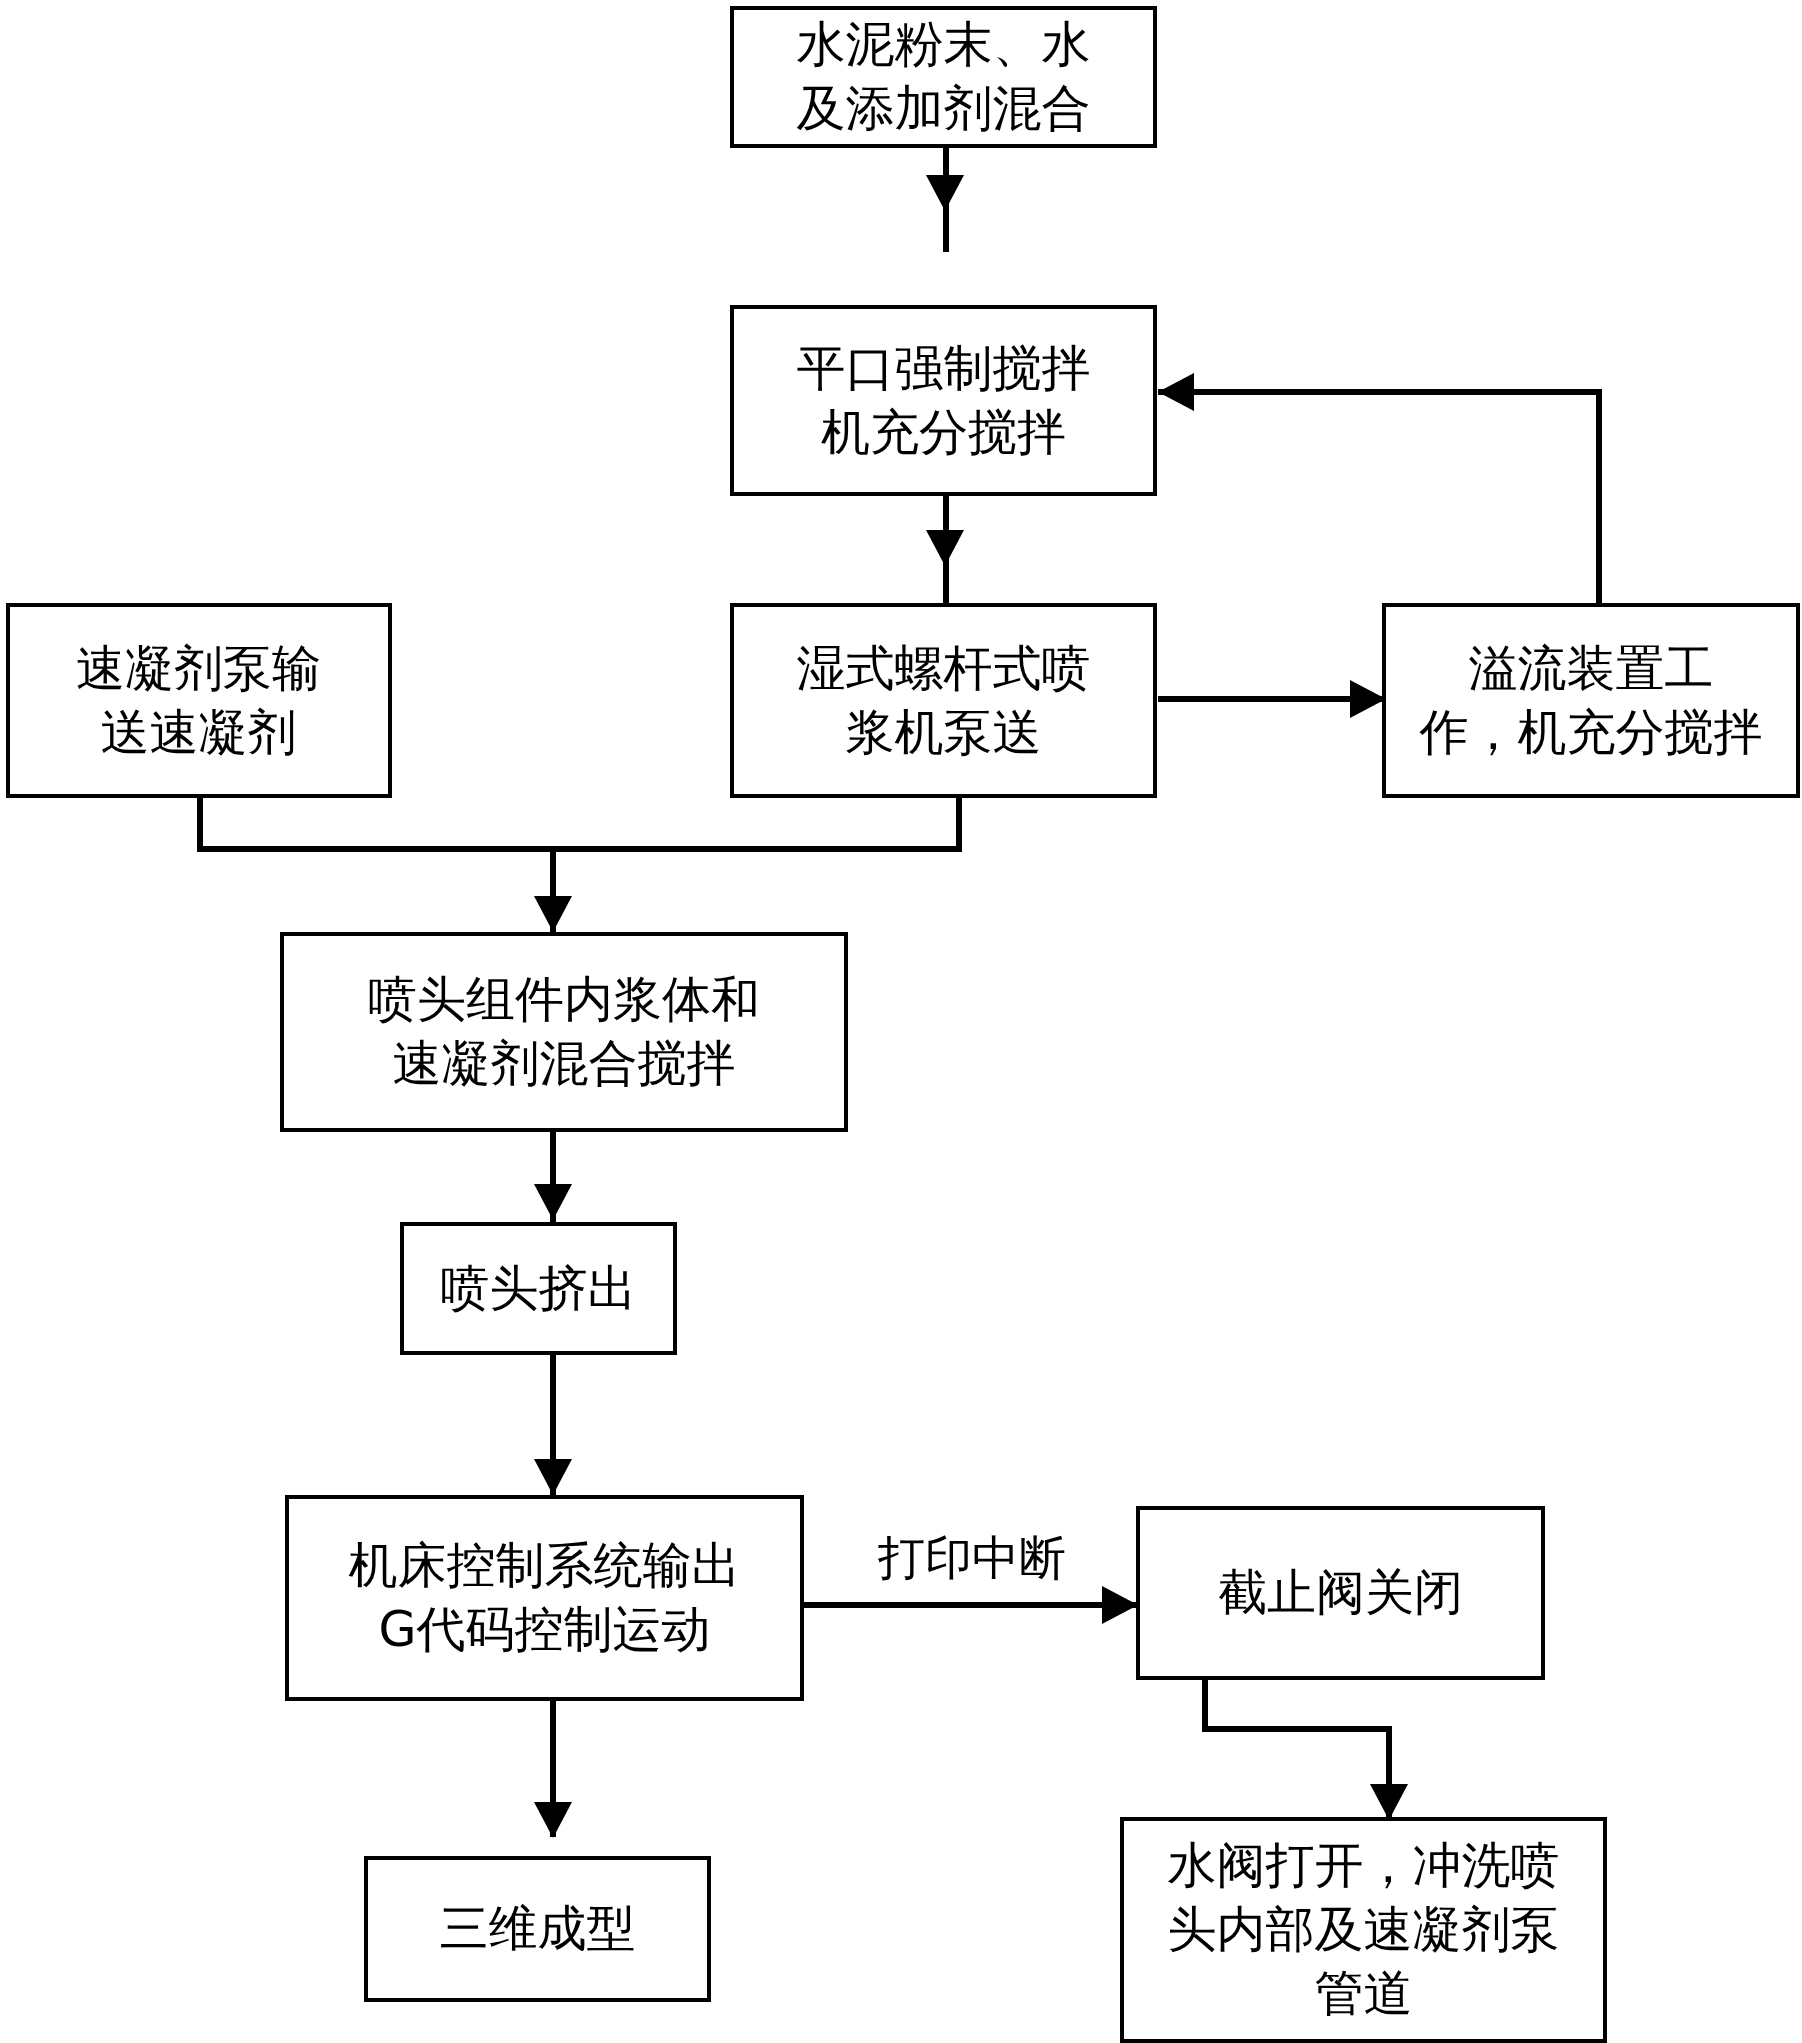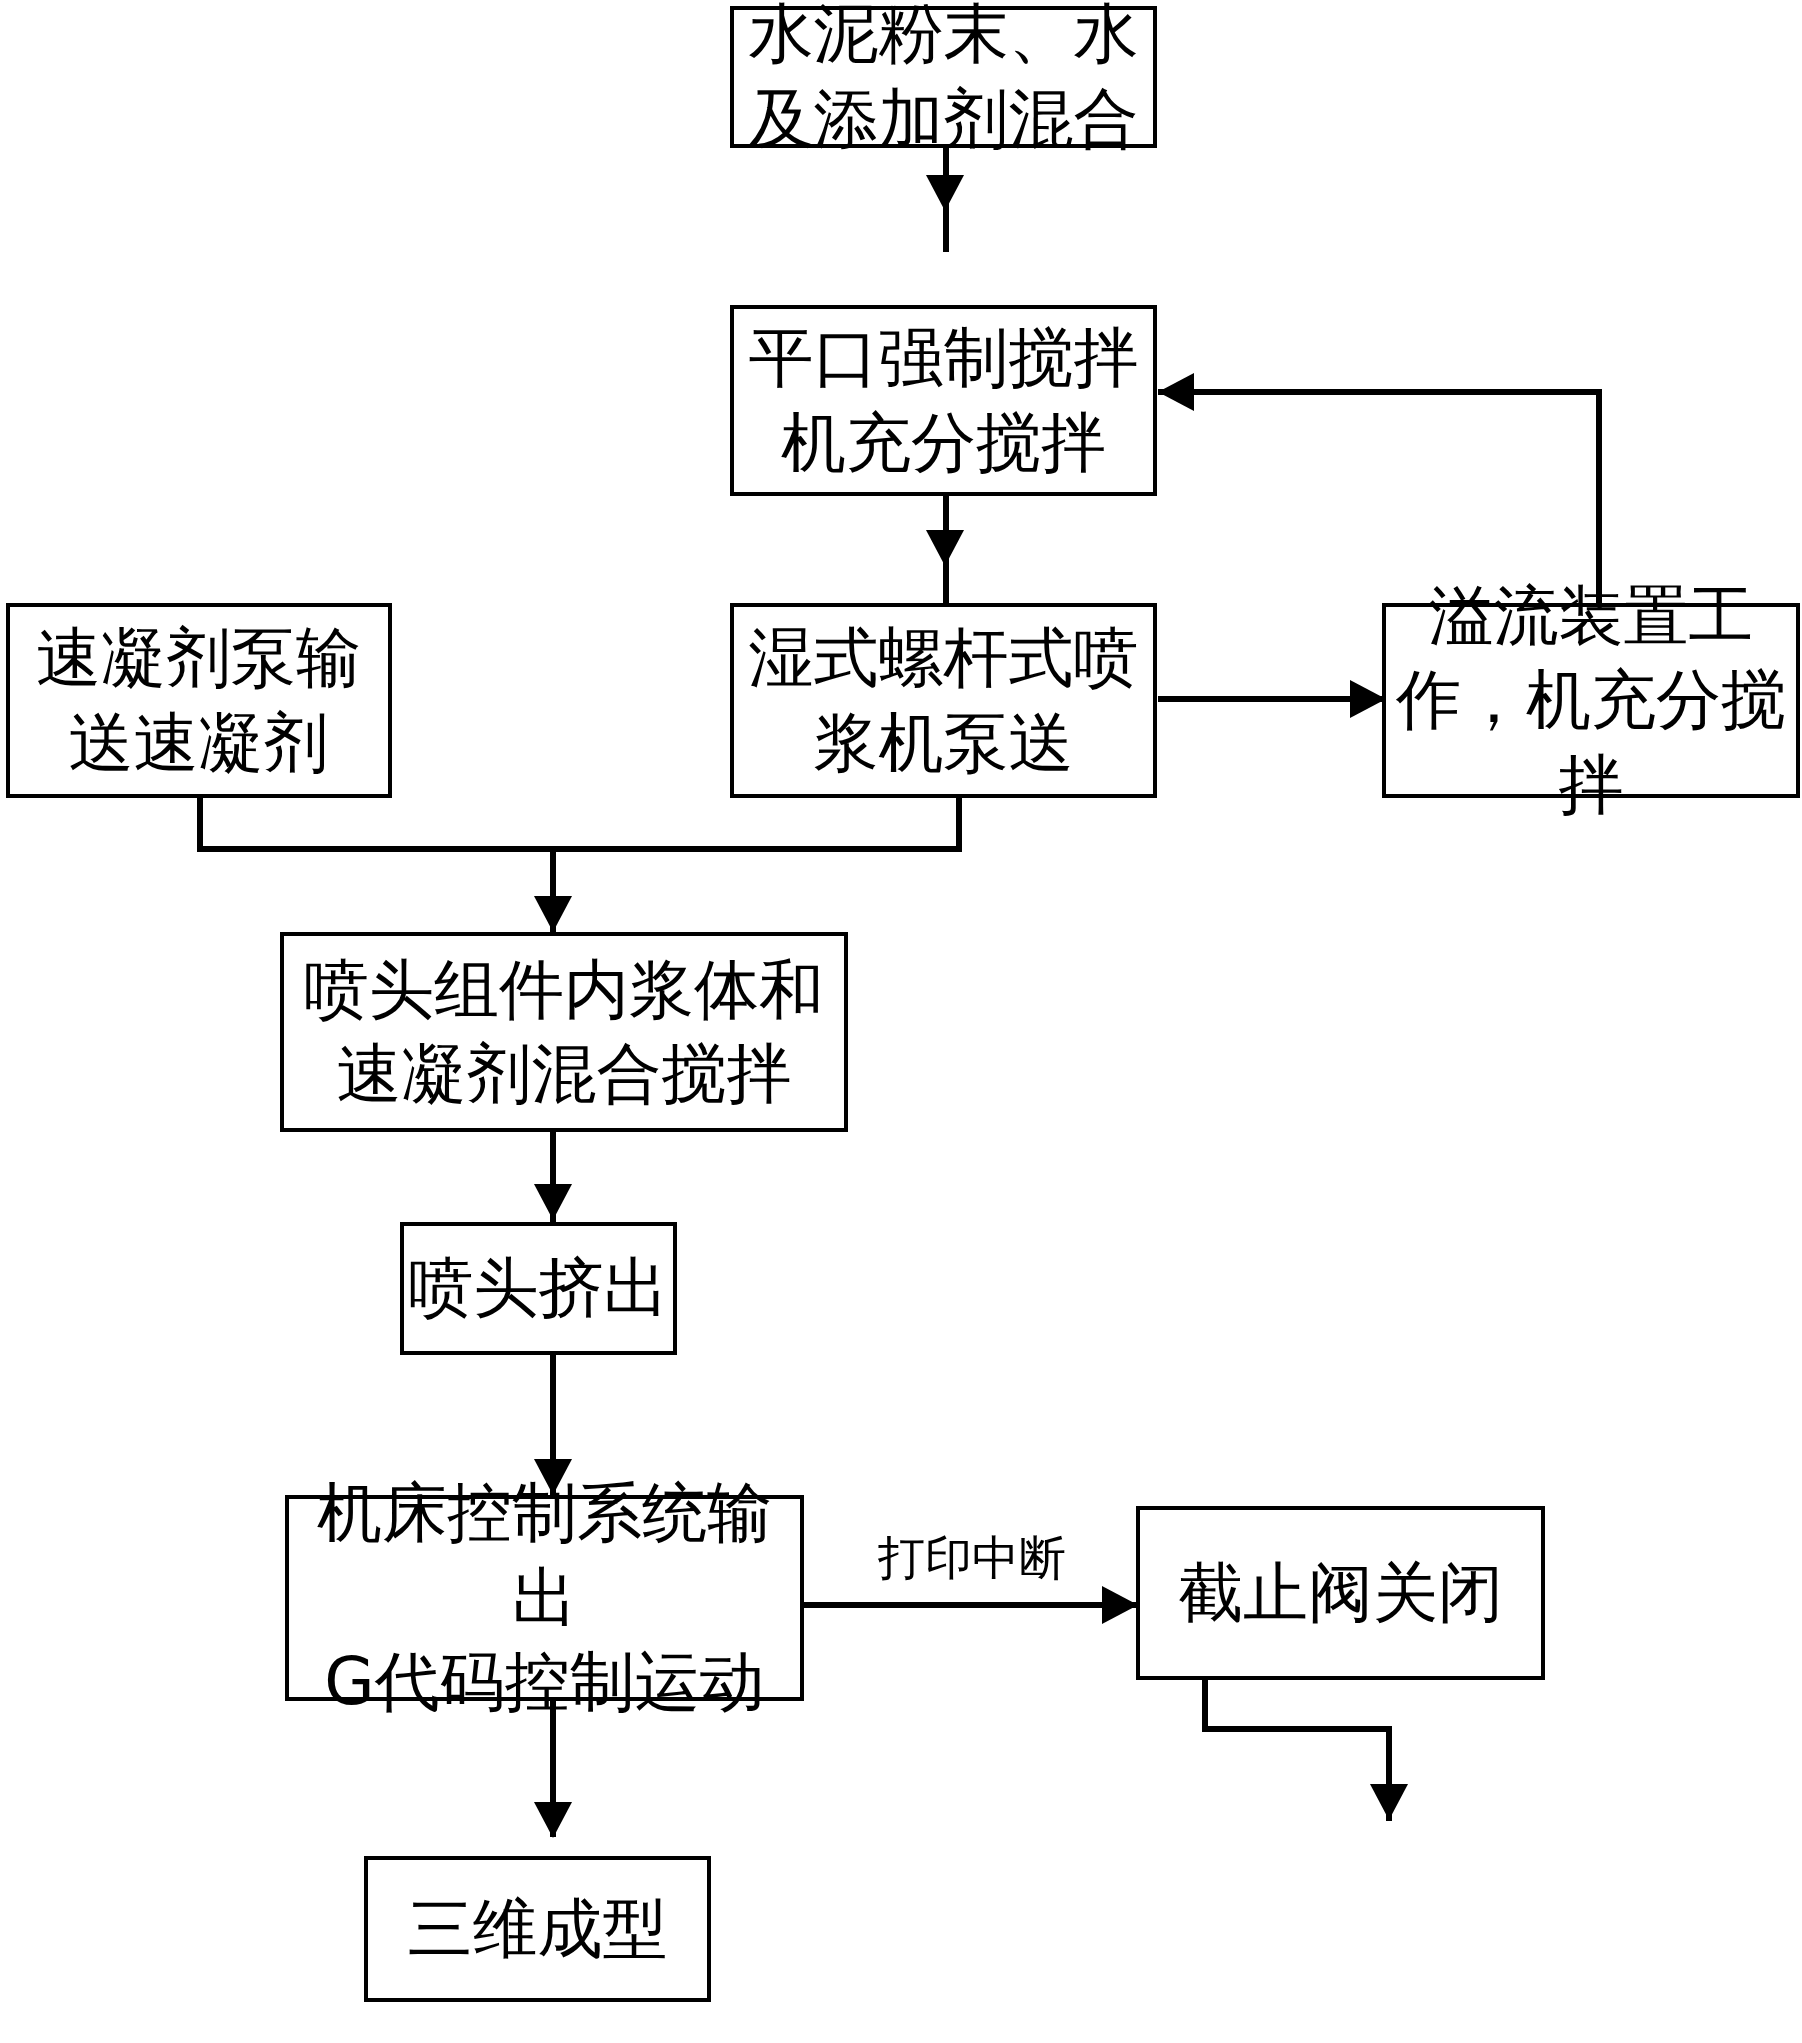--- a/index.html
+++ b/index.html
@@ -29,21 +29,21 @@
     line-height: 1.30;
     z-index: 3;
   }
   .node .txt {
     display: block;
     width: 100%;
     padding: 0 3.6px;
     box-sizing: border-box;
     white-space: pre-line;
   }
-  .fs-big { font-size: 65px; justify-content: center; }
+  .fs-big { font-size: 49px; justify-content: center; }
 
   .edge {
     position: absolute;
     background: #000000;
     z-index: 1;
   }
   .h { height: 5.5px; }
   .v { width: 5.5px; }
 
   .arrow-down {
@@ -163,15 +163,20 @@
   </div>
 
   <div class="node fs-big" style="left:1136px; top:1506px; width:409px; height:174px;">
     <span class="txt">截止阀关闭</span>
   </div>
 
   <div class="node fs-big" style="left:364px; top:1836px; width:347px; height:146px;margin-top:20px;">
     <span class="txt">三维成型</span>
   </div>
 
+  <div class="node fs-big" style="left:1120px; top:1817px; width:487px; height:226px;">
+    <span class="txt">水阀打开，冲洗喷
+头内部及速凝剂泵
+管道</span>
+  </div>
 
 </div>
 
 
 </body></html>

